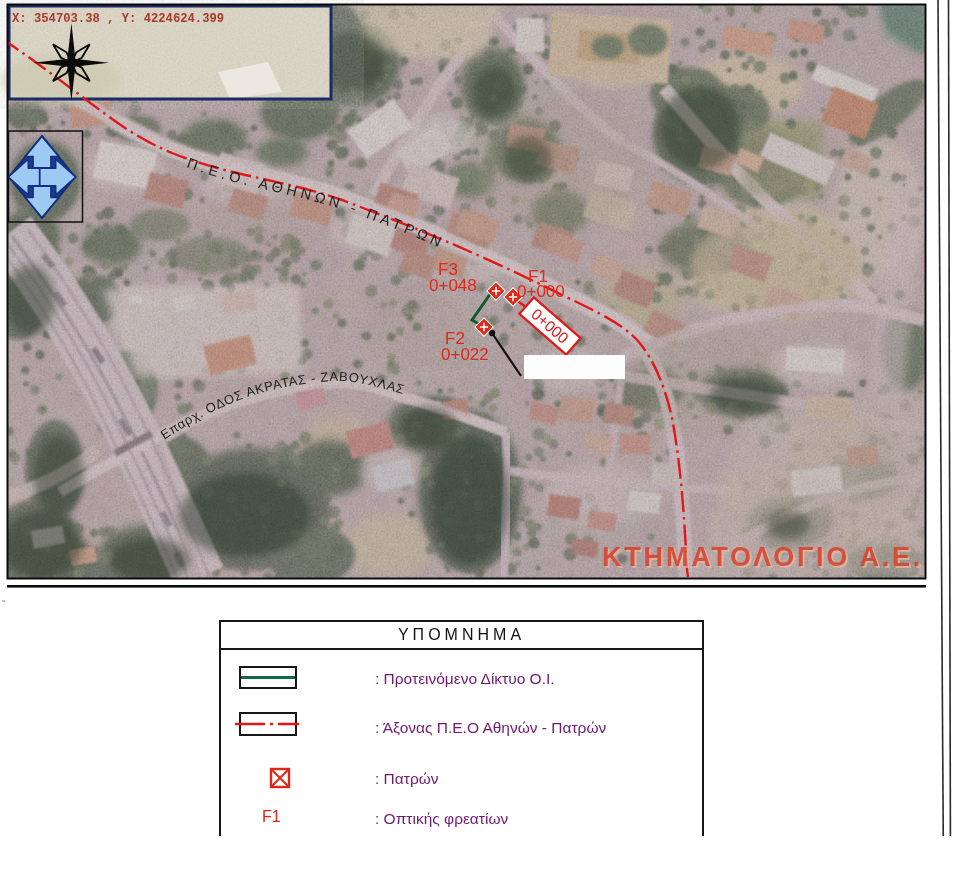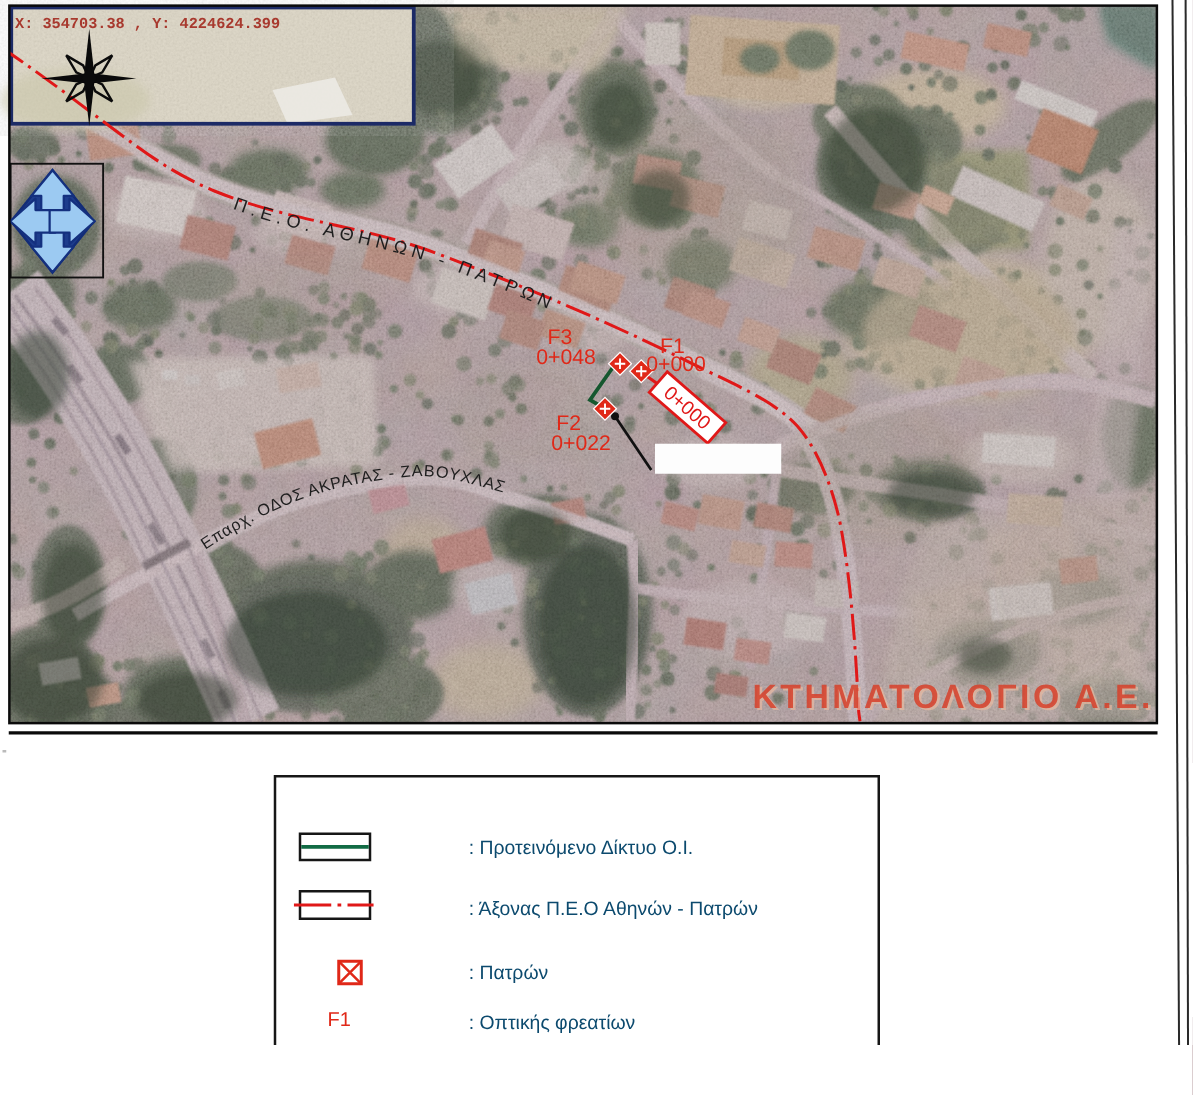--- a/index.html
+++ b/index.html
@@ -1,18 +1,18 @@
 <!DOCTYPE html>
 <html><head>
 <meta charset="utf-8">
 <style>
 html,body{margin:0;padding:0;background:#fff}
 #page{position:relative;width:954px;height:836px;background:#ffffff;overflow:hidden;font-family:"Liberation Sans",sans-serif}
 #photo-svg{position:absolute;left:0;top:0}
-.lg-txt{position:absolute;font-size:15.5px;color:#0c4a6e;white-space:nowrap}
+.lg-txt{position:absolute;font-size:15.5px;color:#701a75;white-space:nowrap}
 </style>
 </head>
 <body>
 <div id="page">
 <svg id="photo-svg" width="954" height="876" viewBox="0 0 954 876">
 <defs>
 <clipPath id="photoClip">
           <rect x="8" y="5" width="917" height="574"></rect>
         </clipPath>
 <filter id="b6" x="-40%" y="-40%" width="180%" height="180%">
@@ -1666,20 +1666,21 @@
 <polygon points="71.4,53.5 77.5,62.7 71.4,71.9 65.3,62.7" fill="#0b0b0b"></polygon>
 </g>
 
 <line x1="938" y1="0" x2="943.5" y2="876" stroke="#2a2a2a" stroke-width="1.6"></line>
 
 <line x1="948.5" y1="0" x2="950.5" y2="876" stroke="#2a2a2a" stroke-width="1.6"></line>
 </svg>
 
 <div style="position:absolute;left:219px;top:620px;width:481px;height:256px;border:2px solid #161616;background:#fff">
 
+<div style="position:absolute;left:0;top:0;width:100%;height:26px;border-bottom:2px solid #161616;text-align:center;font-size:16px;letter-spacing:4px;color:#111;line-height:26px">ΥΠΟΜΝΗΜΑ</div>
 
 <div style="position:absolute;left:18px;top:44px;width:54px;height:19px;border:2px solid #161616;background:#fff">
         <div style="position:absolute;left:0;top:8px;width:54px;height:2.6px;background:#116b44"></div>
       </div>
 
 <div class="lg-txt" style="left:154px;top:48px">: Προτεινόμενο Δίκτυο Ο.Ι.</div>
 
 <div style="position:absolute;left:18px;top:90px;width:54px;height:20px;border:2px solid #161616;background:#fff">
 <svg width="64" height="20" style="position:absolute;left:-6px;top:0">
           <line x1="0" y1="10" x2="64" y2="10" stroke="#e01818" stroke-width="2.4" stroke-dasharray="30 5 3 5"></line>

